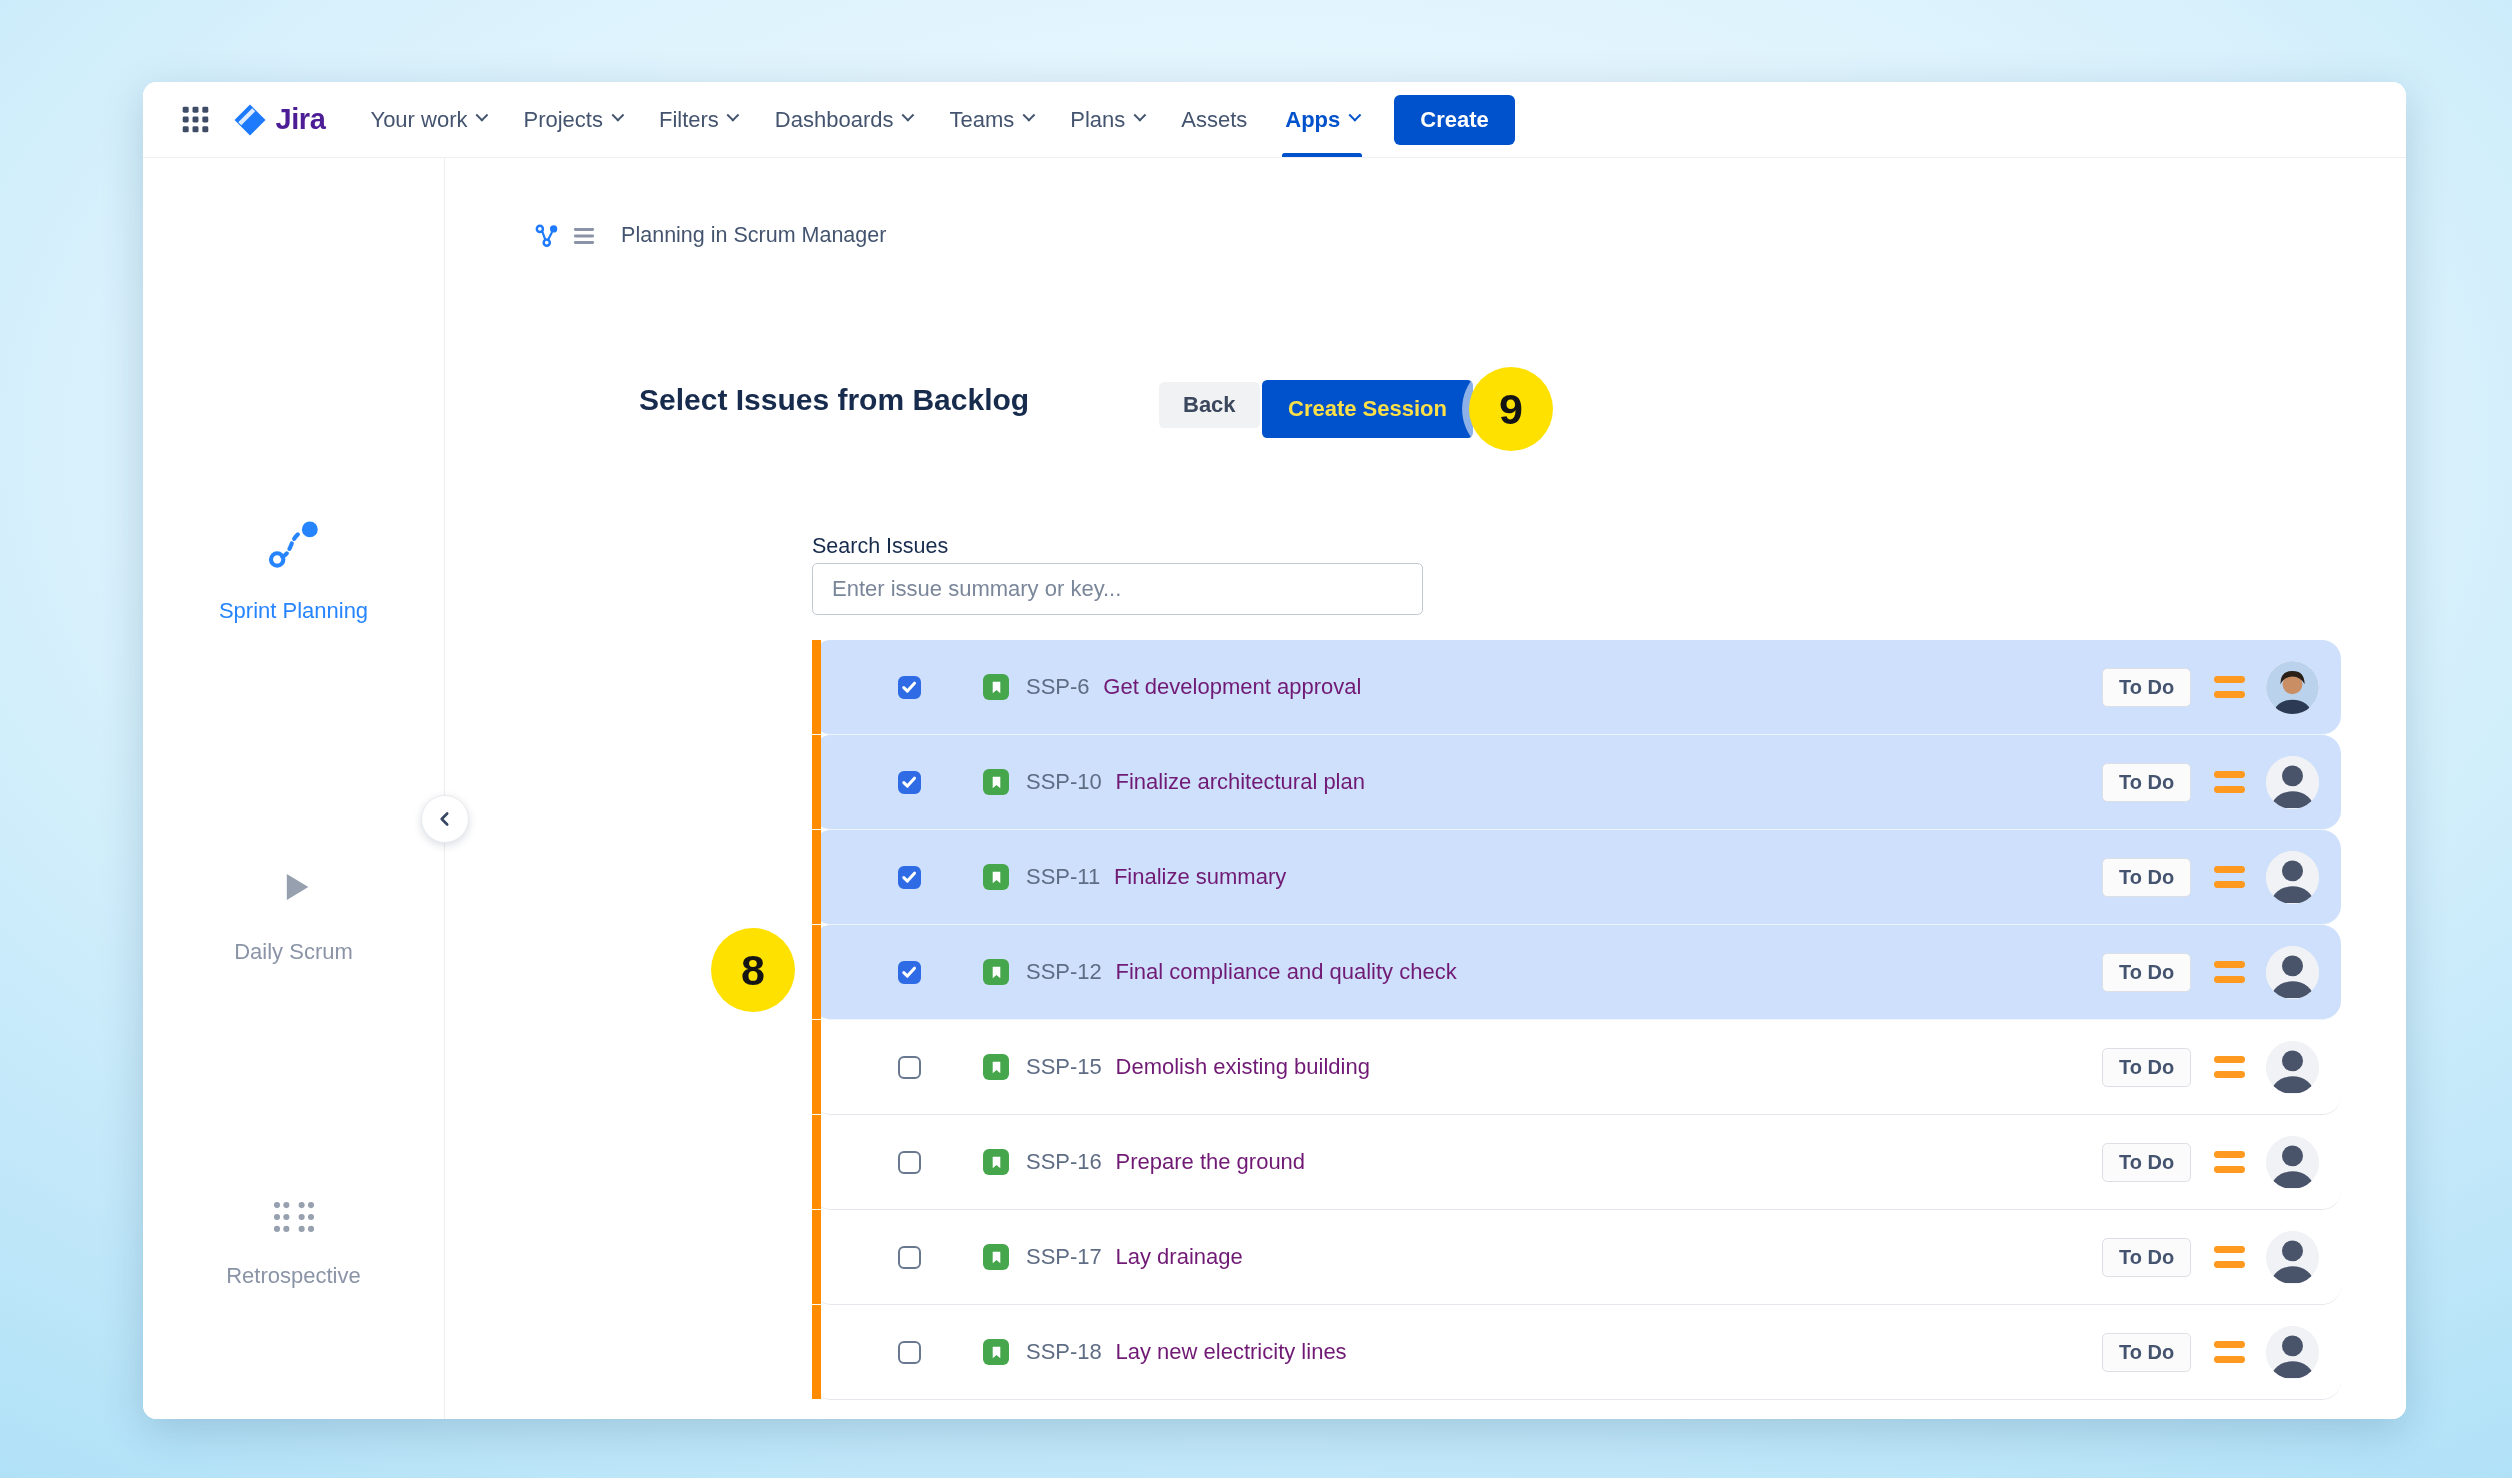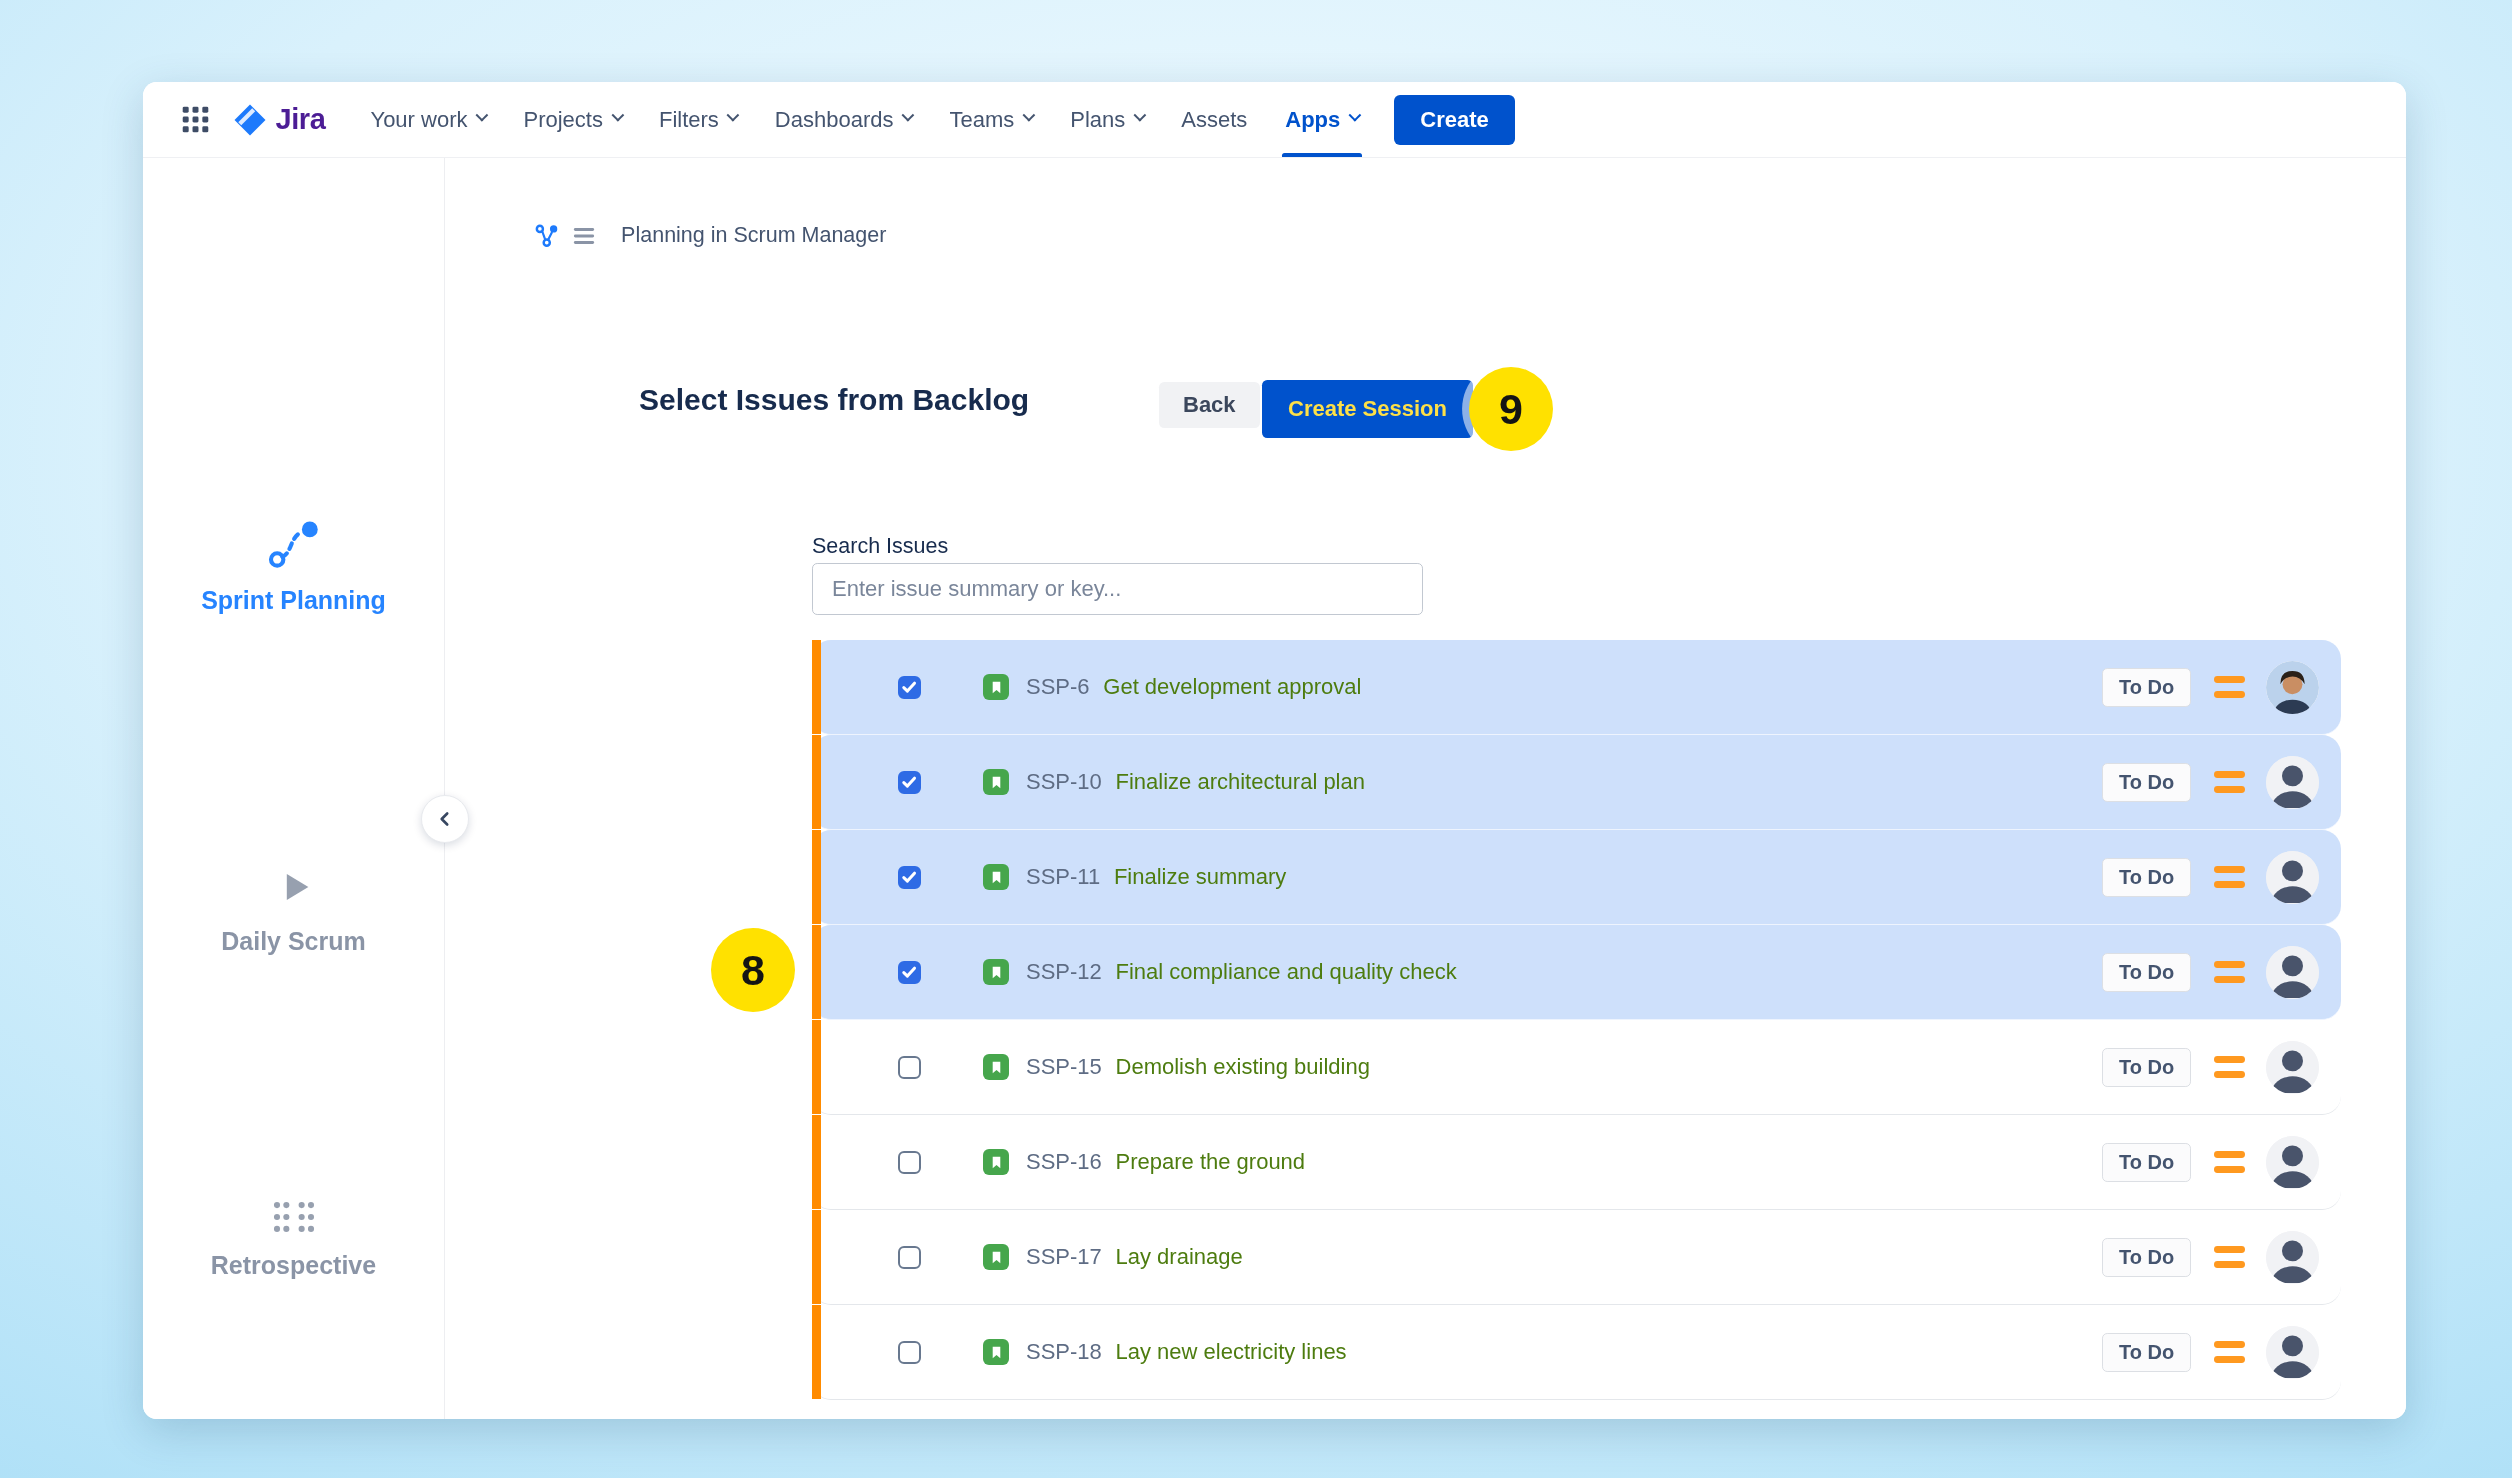--- a/index.html
+++ b/index.html
@@ -46,21 +46,21 @@
     font-family:inherit; cursor:pointer;
   }
 
   
   .sidebar {
     position:absolute; left:0; top:76px; bottom:0; width:302px;
     border-right:1.7px solid #EDEEF1; background:#fff;
   }
   .side-item { position:absolute; left:0; width:100%; text-align:center; cursor:pointer; }
   .side-item .side-icon { display:inline-block; }
-  .side-item .side-label { display:block; margin-top:14px; font-size:25px; color:#8A94A6;font-weight:bold; }
+  .side-item .side-label { display:block; margin-top:26px; font-size:22px; color:#8A94A6; }
   .side-item.active .side-label { color:var(--link-blue,#2684FF); }
   .side-item-1 { top:361px; }
   .side-item-2 { top:706px; }
   .side-item-3 { top:1042px; }
 
   .collapse-btn {
     position:absolute; left:278px; top:713px; width:48px; height:48px; border-radius:50%;
     background:#fff; border:0.9px solid #E8EAEE; box-shadow:0 2.6px 8.6px rgba(9,30,66,0.15);
     display:flex; align-items:center; justify-content:center; cursor:pointer; z-index:6;
   }
@@ -110,21 +110,21 @@
   .issue-row.selected .cb { background:var(--checkbox-blue,#2E6BE5); border-color:var(--checkbox-blue,#2E6BE5); }
   .issue-row.selected .cb svg { display:block; }
 
   .story-icon {
     flex:none; width:26px; height:26px; margin-left:62px; border-radius:6px;
     background:var(--story-green,#46A64C); display:flex; align-items:center; justify-content:center;
   }
   .story-icon svg { width:19px; height:19px; }
 
   .ikey { flex:none; margin-left:17px; font-size:22px; color:#5E6C84; }
-  .isum { margin-left:13.7px; font-size:22px; color:#4d7c0f; white-space:nowrap; }
+  .isum { margin-left:13.7px; font-size:22px; color:#701a75; white-space:nowrap; }
 
   .status {
     margin-left:auto; flex:none; height:39px; padding:0 16.3px; display:flex; align-items:center;
     background:#FBFBFC; border:1.7px solid #DCDFE4; border-radius:5.2px;
     font-size:20px; font-weight:600; color:#44546F;
   }
   .prio { flex:none; margin-left:23px; display:flex; flex-direction:column; gap:7.7px; }
   .prio i { display:block; width:31px; height:6.9px; border-radius:3.4px; background:var(--priority-orange,#FF991F); }
   .avatar {
     flex:none; width:53px; height:53px; margin-left:20.6px; margin-right:22px;

